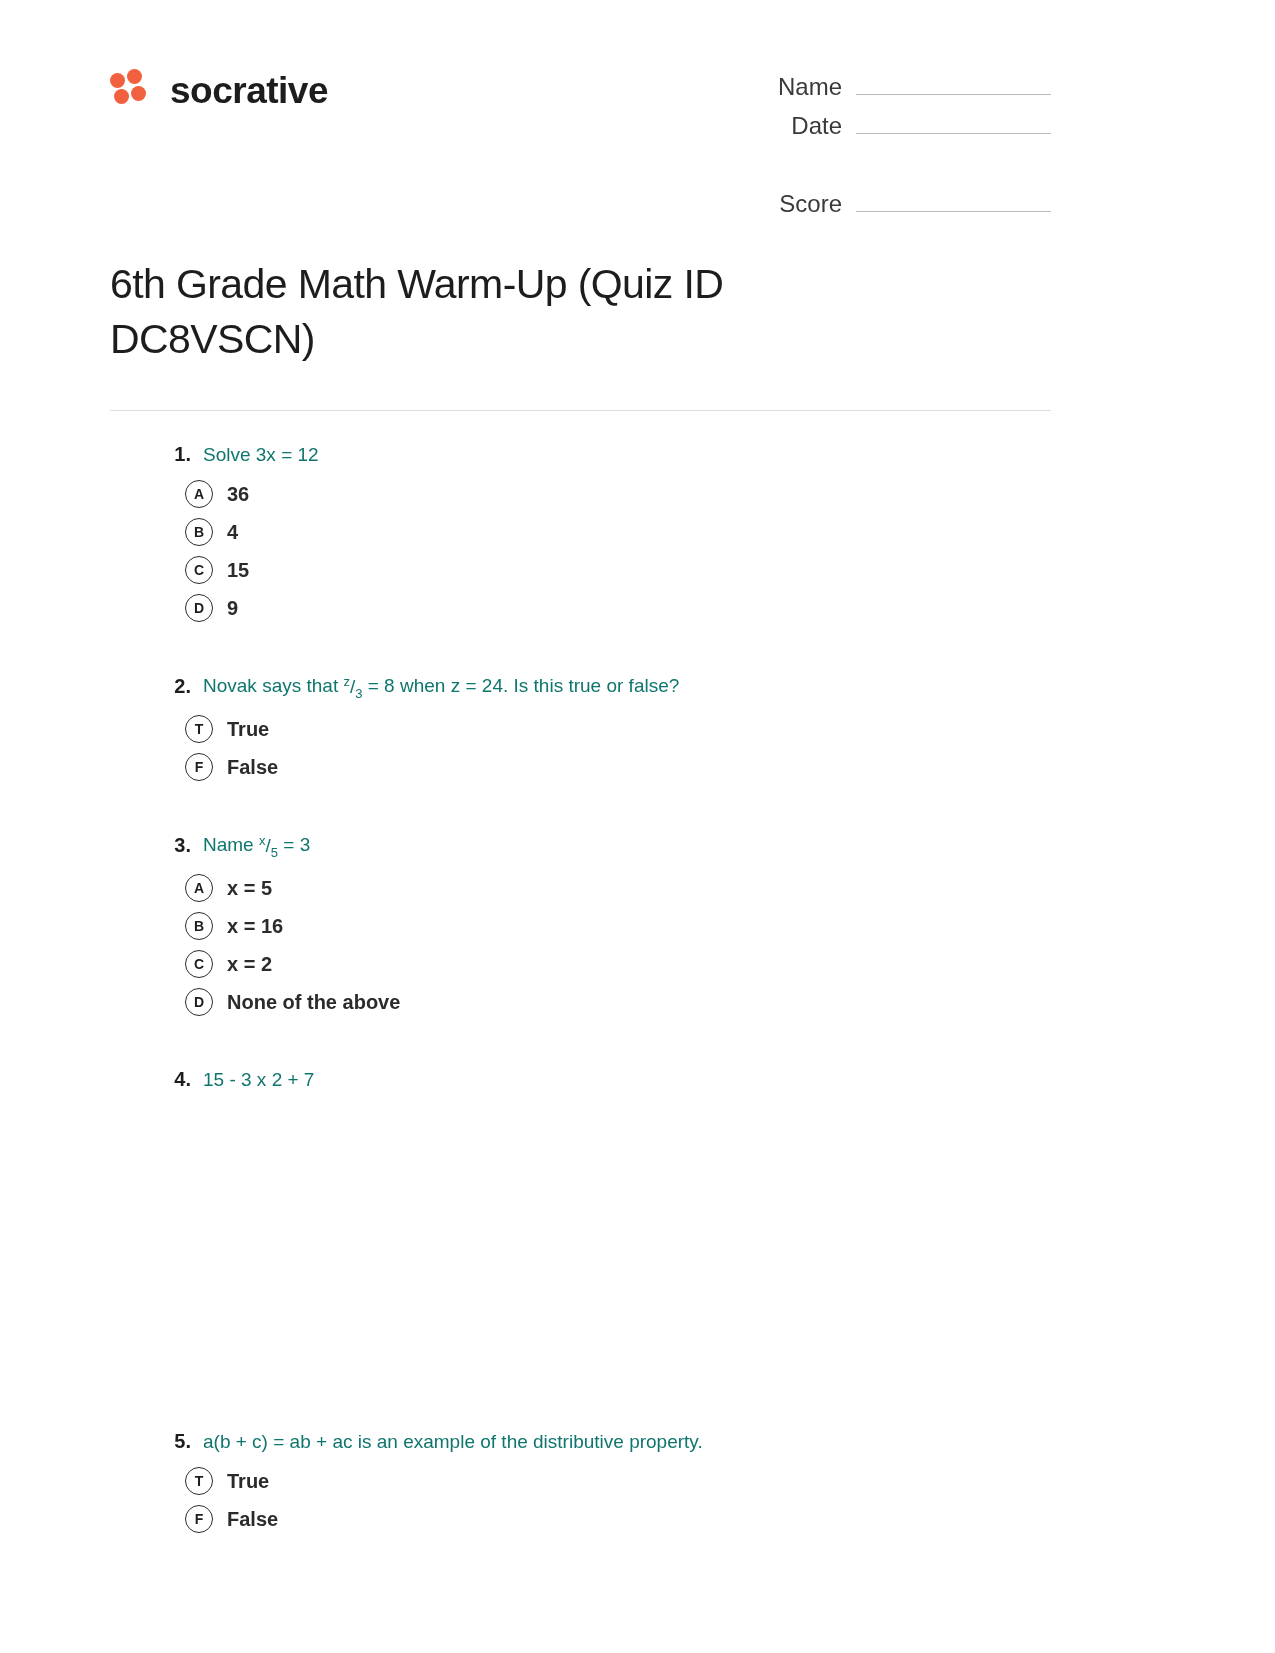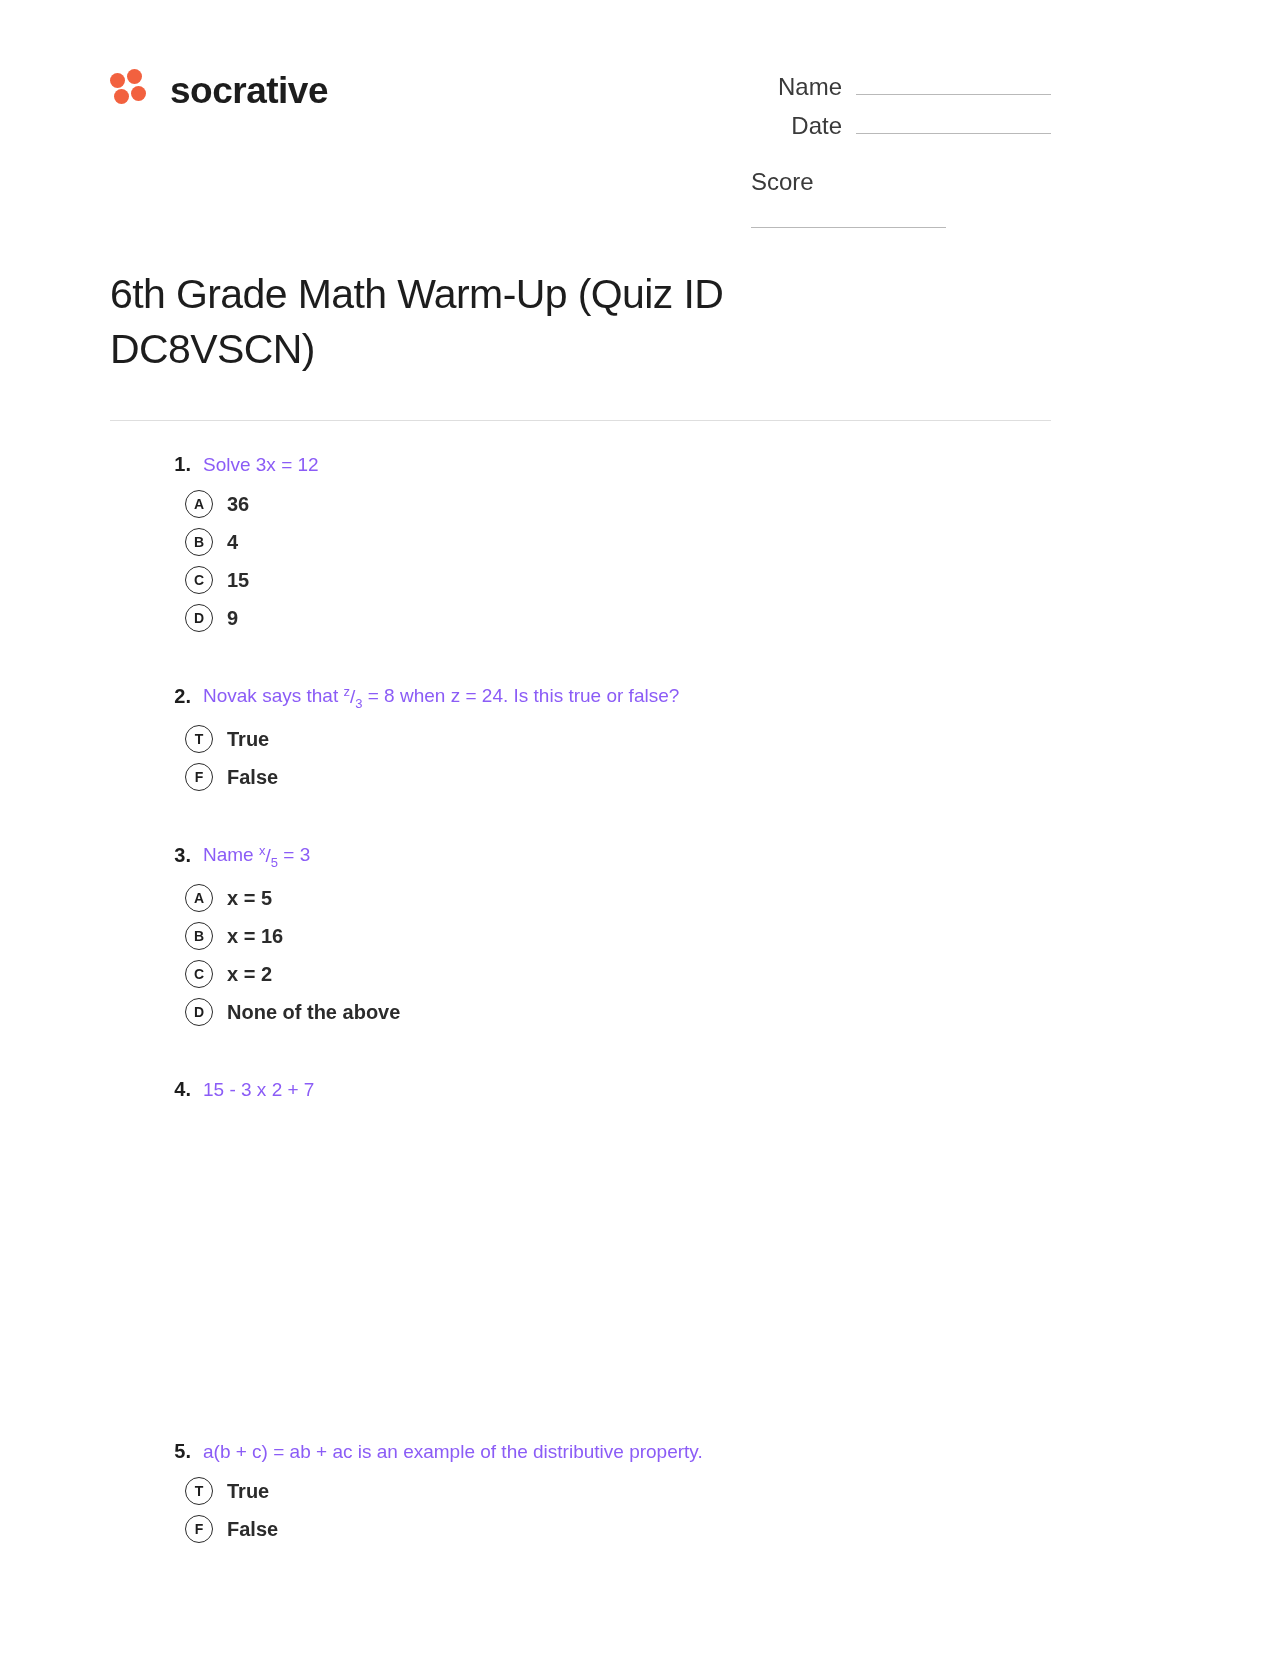--- a/index.html
+++ b/index.html
@@ -72,22 +72,21 @@
     font-size: 24px;
     color: #3a3a3a;
     white-space: nowrap;
   }
   .meta-line {
     width: 195px;
     border-bottom: 1px solid #b9b9b9;
     height: 17px;
   }
   .meta-row.score {
-    margin-top: 28px;
-    flex-direction: column;
+    margin-top: 50px;
   }
 
   
   .title {
     margin: 28px 0 0 0;
     font-size: 41px;
     line-height: 1.35;
     font-weight: normal;
     letter-spacing: -0.6px;
     color: #1d1d1d;
@@ -114,21 +113,21 @@
   }
   .q-num {
     font-size: 20px;
     font-weight: bold;
     min-width: 26px;
     text-align: right;
     color: #1d1d1d;
   }
   .q-text {
     font-size: 19px;
-    color: #8b5cf6;
+    color: #0f766e;
     line-height: 1.45;
   }
   .q-text sup {
     font-size: 13px;
     vertical-align: super;
   }
   .q-text sub {
     font-size: 13px;
     vertical-align: sub;
   }

